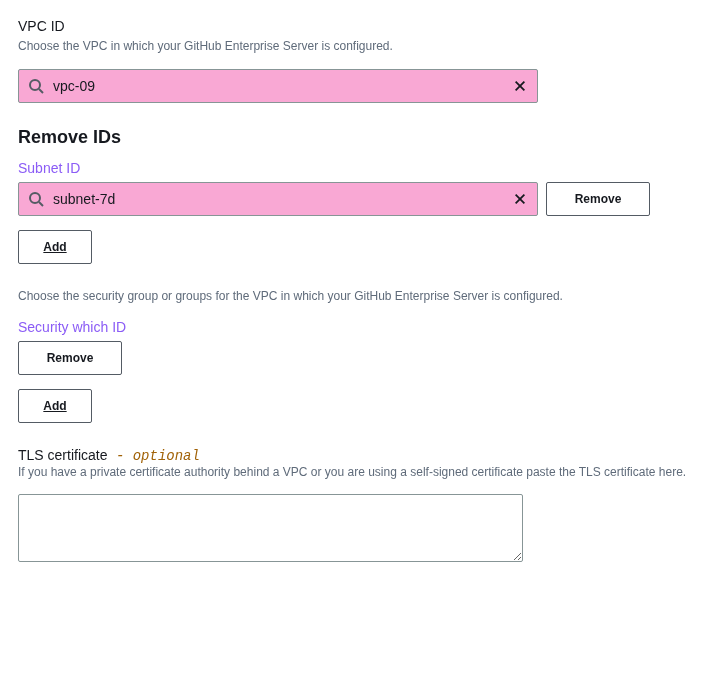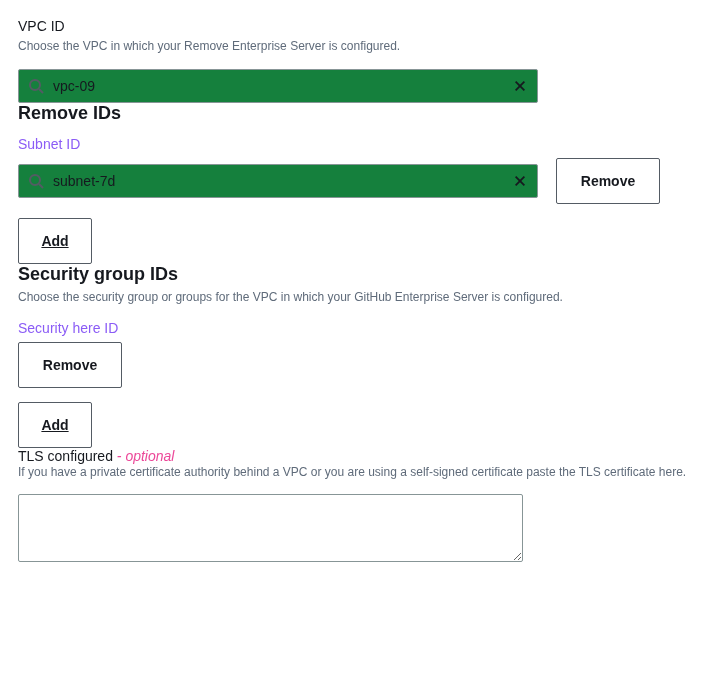--- a/index.html
+++ b/index.html
@@ -9,20 +9,21 @@
   }
   body {
     font-family: "Amazon Ember", "Helvetica Neue", Arial, sans-serif;
     font-size: 14px;
     color: #16191f;
     background: #ffffff;
     padding: 18px;
     width: 721px;
   }
   .section {
+    margin-bottom: 24px;
   }
   .section-title {
     font-size: 18px;
     font-weight: 700;
     color: #16191f;
     margin-bottom: 4px;
   }
   .field-label {
     font-size: 14px;
     font-weight: 400;
@@ -37,21 +38,21 @@
   }
   .sub-label {
     font-size: 14px;
     color: #8b5cf6;
     margin-bottom: 6px;
     margin-top: 12px;
   }
   .row {
     display: flex;
     align-items: center;
-    gap: 18px;
+    gap: 8px;
   }
   .input-wrapper {
     position: relative;
     width: 520px;
   }
   .search-icon {
     position: absolute;
     left: 10px;
     top: 50%;
     transform: translateY(-50%);
@@ -75,68 +76,69 @@
   }
   input.search {
     width: 100%;
     height: 34px;
     border: 1px solid #879596;
     border-radius: 2px;
     padding: 6px 34px 6px 34px;
     font-size: 14px;
     color: #16191f;
     outline: none;
-    background: #15803d;
+    background: #f9a8d4;
   }
   .btn {
-    height: 46px;
+    height: 34px;
     min-width: 104px;
     border: 1px solid #545b64;
     border-radius: 2px;
     background: #ffffff;
     color: #16191f;
-    font-size: 14px;
+    font-size: 12px;
     font-weight: 700;
     cursor: pointer;
     padding: 0 18px;
     display: inline-flex;
     align-items: center;
     justify-content: center;
   }
   .btn.add {
     margin-top: 14px;
     min-width: 74px;
     text-decoration: underline;
   }
   .tls-label {
     font-size: 14px;
     color: #16191f;
   }
   .optional {
     font-style: italic;
-    color: #ec4899;
+    color: #a16207;
+    font-family: Liberation Mono, monospace;
   }
   textarea.tls {
     width: 505px;
     height: 68px;
     border: 1px solid #879596;
     border-radius: 2px;
     padding: 6px 8px;
     font-size: 14px;
     resize: both;
     outline: none;
     font-family: inherit;
   }
 </style>
 </head>
 <body>
 
 <div class="section">
   <div class="field-label">VPC ID</div>
-  <div class="description">Choose the VPC in which your Remove Enterprise Server is configured.</div>
+  <div class="description">Choose the VPC in which your GitHub Enterprise Server is configured.</div>
   <div class="input-wrapper">
     <span class="search-icon">
       <svg viewBox="0 0 16 16" width="16" height="16" fill="none" stroke="currentColor" stroke-width="2">
         <circle cx="7" cy="7" r="5"></circle>
         <line x1="11" y1="11" x2="15" y2="15"></line>
       </svg>
     </span>
     <input class="search" type="text" value="vpc-09" style="">
     <span class="clear-icon">
       <svg viewBox="0 0 16 16" width="14" height="14" fill="none" stroke="currentColor" stroke-width="2">
@@ -165,28 +167,27 @@
           <line x1="13" y1="3" x2="3" y2="13"></line>
         </svg>
       </span>
     </div>
     <button class="btn">Remove</button>
   </div>
   <button class="btn add">Add</button>
 </div>
 
 <div class="section">
-  <div class="section-title">Security group IDs</div>
   <div class="description">Choose the security group or groups for the VPC in which your GitHub Enterprise Server is configured.</div>
-  <div class="sub-label">Security here ID</div>
+  <div class="sub-label">Security which ID</div>
   <div class="row">
     <button class="btn">Remove</button>
   </div>
   <button class="btn add">Add</button>
 </div>
 
 <div class="section">
   <div class="tls-label">
-    <span>TLS configured</span><span class="optional"> - optional</span>
+    <span>TLS certificate</span><span class="optional"> - optional</span>
   </div>
   <div class="description">If you have a private certificate authority behind a VPC or you are using a self-signed certificate paste the TLS certificate here.</div>
   <textarea class="tls" style=""></textarea>
 </div>
 
 </body></html>

